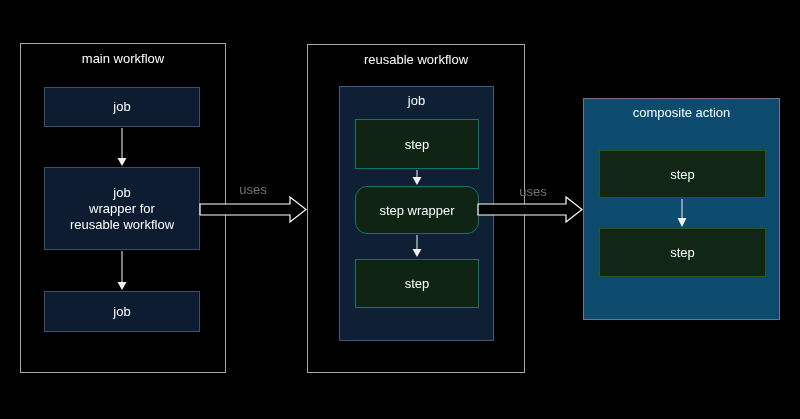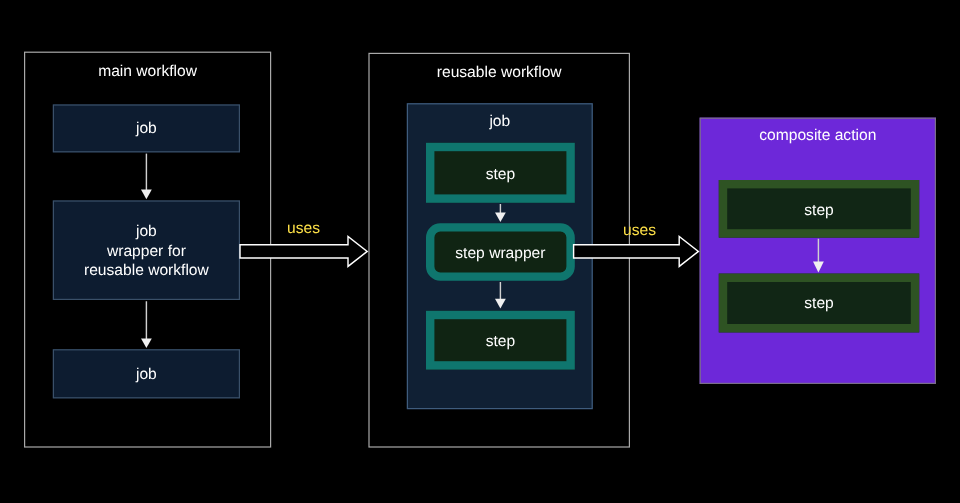--- a/index.html
+++ b/index.html
@@ -20,39 +20,39 @@
     position: absolute;
     box-sizing: border-box;
     font-size: 13px;
   }
   .outer-box {
     border: 1px solid #a9a9a9;
     background: #000000;
   }
   .purple-box {
     border: 1px solid #7b6e89;
-    background: #6d28d9;
+    background: #0c4a6e;
   }
   .blue-node {
     background: #0d1c30;
     border: 1px solid #3a5069;
     display: flex;
     align-items: center;
     justify-content: center;
     text-align: center;
     white-space: pre-line;
     line-height: 16px;
   }
   .blue-container {
     background: #102034;
     border: 1px solid #3f5c7d;
   }
   .green-node {
     background: #102413;
-    border: 7px solid #0f766e;
+    border: 1px solid #0f766e;
     display: flex;
     align-items: center;
     justify-content: center;
   }
   .green-node.bright {
     background: #112615;
     border-color: #2e5323;
   }
   .box-title {
     position: absolute;
@@ -61,21 +61,21 @@
     width: 100%;
     text-align: center;
     font-size: 13px;
     color: #ffffff;
   }
   .uses-label {
     position: absolute;
     width: 60px;
     text-align: center;
     font-size: 13px;
-    color: #fde047;
+    color: #737373;
   }
   svg.arrow-layer {
     position: absolute;
     left: 0;
     top: 0;
     pointer-events: none;
   }
 </style>
 </head>
 <body>

